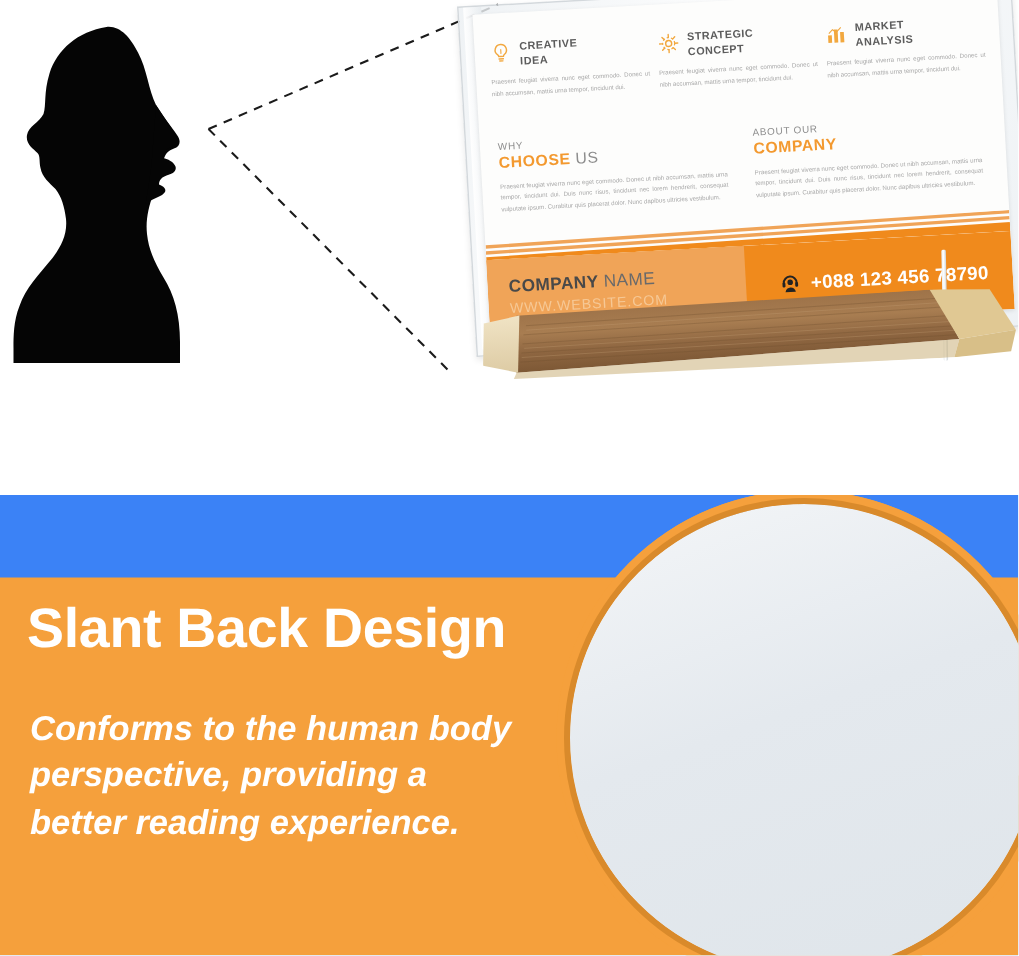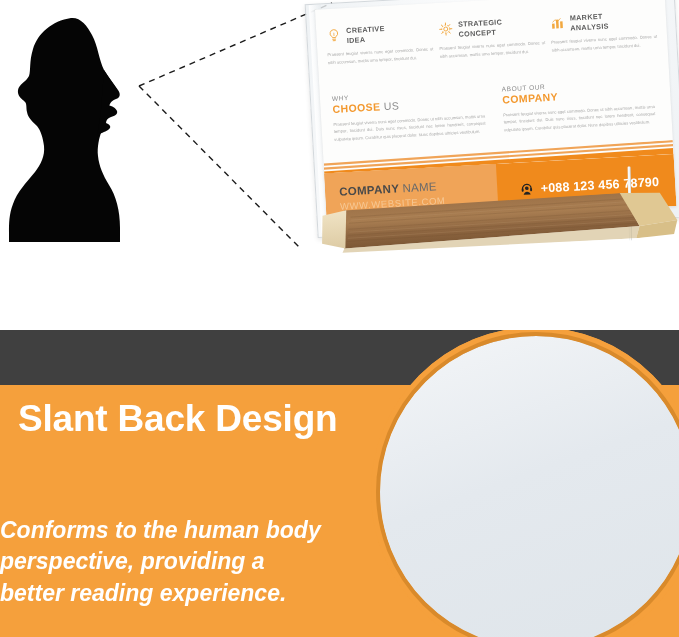--- a/index.html
+++ b/index.html
@@ -203,50 +203,49 @@
     background: linear-gradient(90deg, #e9edf0, #ffffff 45%, #cdd4d9);
     border-radius: 1px;
     transform: rotate(2deg);
   }
 
   
   #bottom-section {
     position: absolute;
     left: 0; top: 330px;
     width: 679px; height: 307px;
-    background: #404040;
+    background: #3b82f6;
     overflow: hidden;
   }
   #orange-panel {
     position: absolute;
     left: 0; top: 55px;
     width: 679px; height: 252px;
     background: #f5a03c;
   }
   #headline {
     position: absolute;
     left: 18px; top: 68px;
     font-size: 37px;
     font-weight: 700;
     color: #ffffff;
     letter-spacing: -0.2px;
     white-space: nowrap;
     z-index: 6;
   }
   #subcopy {
     position: absolute;
-    left: 0; top: 140px;
+    left: 20px; top: 140px;
     width: 330px;
     font-size: 23px;
     font-weight: 600;
     line-height: 1.36;
     color: #ffffff;
     font-style: italic;
     z-index: 6;
-    margin-top: 45px;
   }
 
   
   #circle-photo {
     position: absolute;
     left: 371px; top: -3px;
     width: 330px; height: 330px;
     border-radius: 50%;
     background: #f5a03c;
     z-index: 4;

